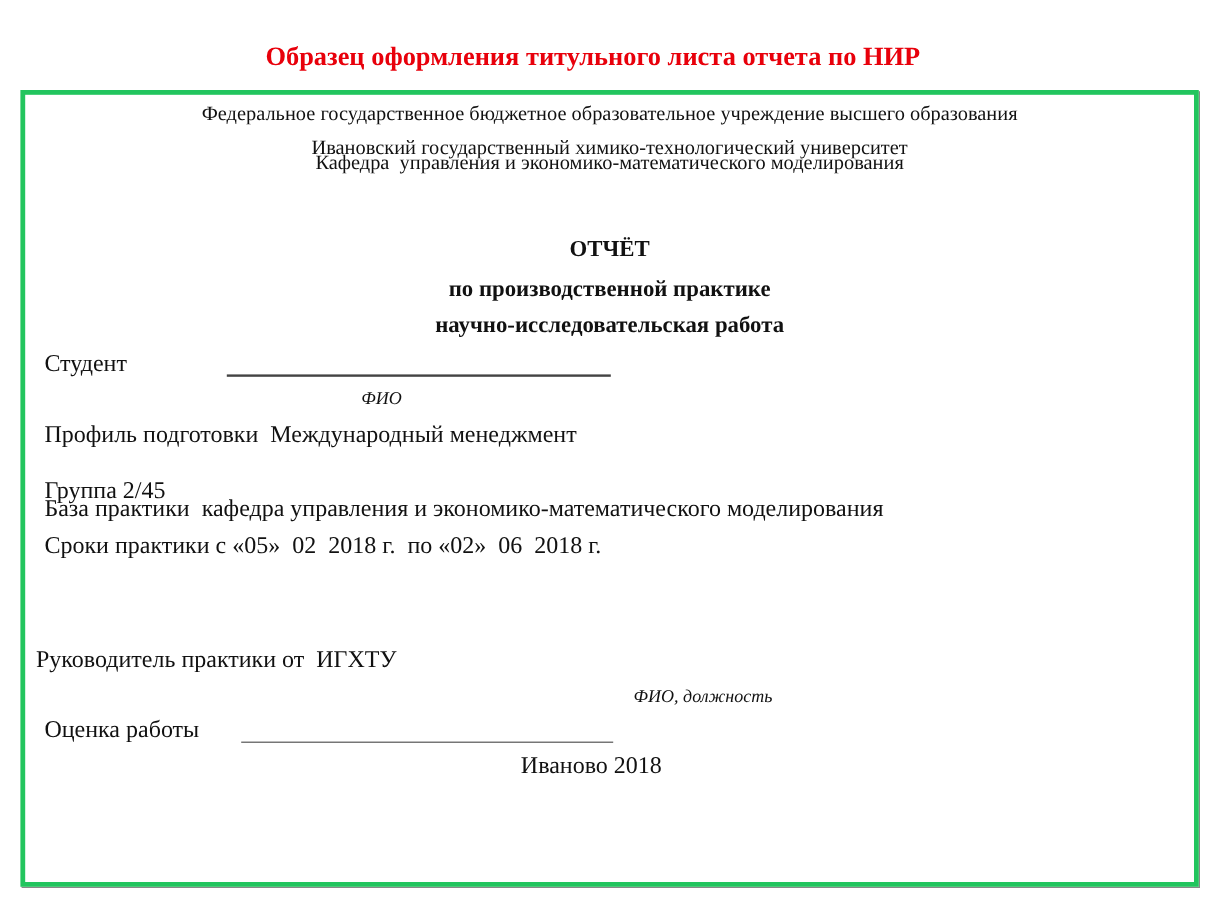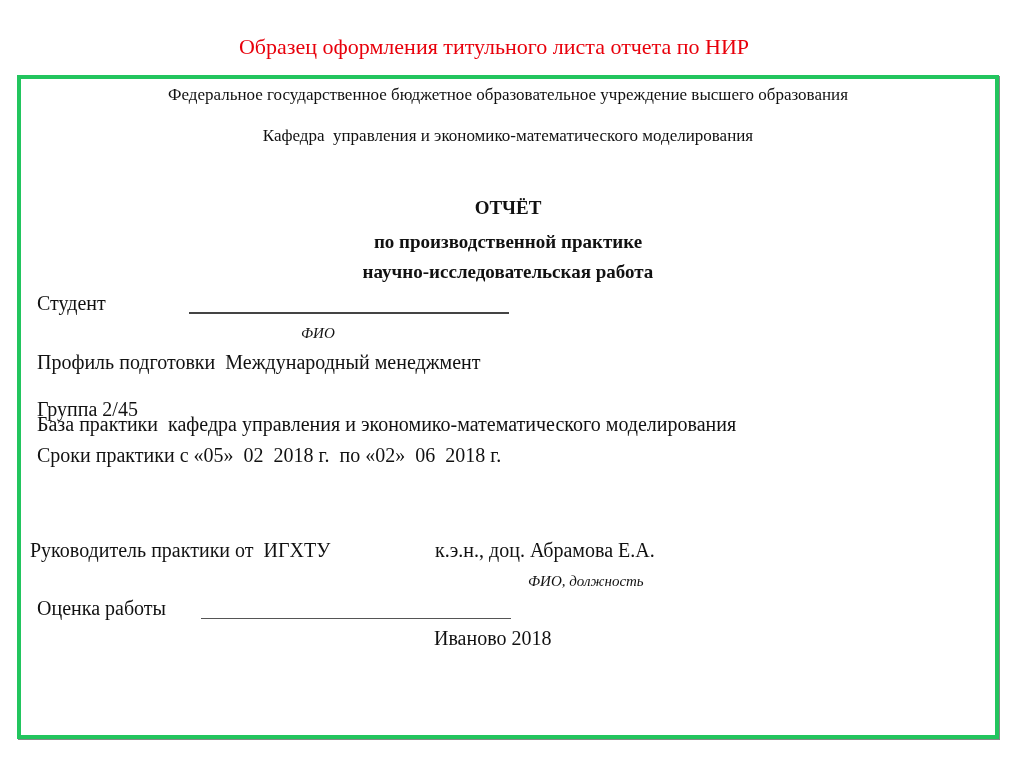--- a/index.html
+++ b/index.html
@@ -15,21 +15,21 @@
       font-family: "Liberation Serif", "DejaVu Serif", serif;
       color: #111111;
     }
     .slide-title {
       position: absolute;
       left: 0;
       top: 33px;
       width: 988px;
       text-align: center;
       font-size: 22px;
-      font-weight: normal;
+      font-weight: bold;
       color: #e8000b;
       line-height: 28px;
     }
     .frame {
       position: absolute;
       left: 17px;
       top: 75px;
       width: 974px;
       height: 656px;
       border: 4px solid #22c55e;
@@ -75,37 +75,37 @@
     }
   </style>
 </head>
 <body>
 
 <div class="slide-title">Образец оформления титульного листа отчета по НИР</div>
 
 <div class="frame">
 
   <div class="center-line org" style="top:3px;">Федеральное государственное бюджетное образовательное учреждение высшего образования</div>
+  <div class="center-line org" style="top:31px;">Ивановский государственный химико-технологический университет</div>
   <div class="center-line org" style="top:44px;">Кафедра  управления и экономико-математического моделирования</div>
 
   <div class="center-line report" style="top:114px;">ОТЧЁТ</div>
   <div class="center-line report" style="top:148px;">по производственной практике</div>
   <div class="center-line report" style="top:178px;">научно-исследовательская работа</div>
 
   <div class="abs field" style="left:16px; top:210px;">Студент</div>
   <div class="underline" style="left:168px; top:233px; width:320px;"></div>
   <div class="abs caption" style="left:280px; top:244px;">ФИО</div>
 
   <div class="abs field" style="left:16px; top:269px;text-align:center;">Профиль подготовки  Международный менеджмент</div>
   <div class="abs field" style="left:16px; top:316px;">Группа 2/45</div>
   <div class="abs field" style="left:16px; top:331px;">База практики  кафедра управления и экономико-математического моделирования</div>
   <div class="abs field" style="left:16px; top:362px;">Сроки практики с «05»  02  2018 г.  по «02»  06  2018 г.</div>
 
   <div class="abs field" style="left:9px; top:457px;">Руководитель практики от  ИГХТУ</div>
-  <div class="abs field" style="left:414px; top:457px;">к.э.н., доц. Абрамова Е.А.</div>
   <div class="abs caption" style="left:507px; top:492px;text-align:center;">ФИО, должность</div>
 
   <div class="abs field" style="left:16px; top:515px;">Оценка работы</div>
   <div class="underline thin" style="left:180px; top:539px; width:310px;"></div>
 
   <div class="abs field" style="left:413px; top:545px;">Иваново 2018</div>
 
 </div>
 
 </body></html>

